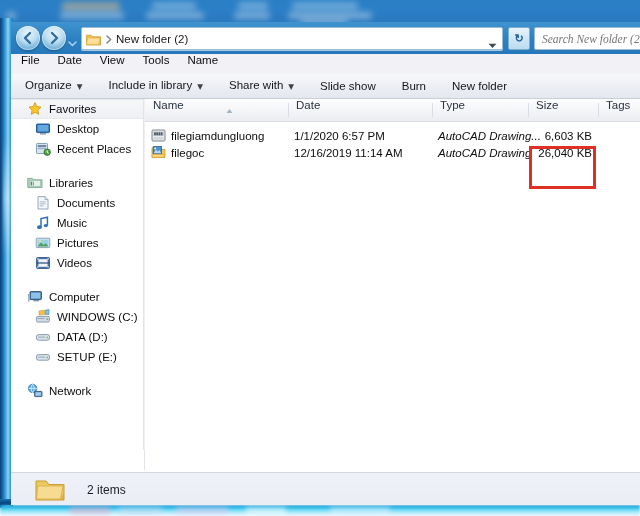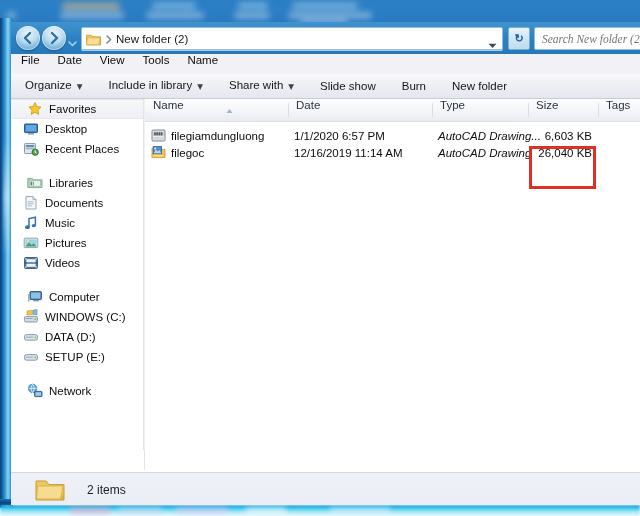--- a/index.html
+++ b/index.html
@@ -244,21 +244,21 @@
   .nav-item {
     display: flex;
     align-items: center;
     height: 20px;
     padding-left: 16px;
     font-size: 11.5px;
     color: #0b0c0e;
     cursor: default;
     white-space: nowrap;
   }
-  .nav-item.child { padding-left: 12px; }
+  .nav-item.child { padding-left: 24px; }
   .nav-item.root  { font-weight: normal; }
   .nav-item.sel {
     background: linear-gradient(180deg, #f6f7f9 0%, #eef0f4 100%);
     border-top: 1px solid #e6e8ec;
     border-bottom: 1px solid #e6e8ec;
     height: 18px;
   }
   .nav-icon {
     width: 16px; height: 16px;
     margin-right: 6px;

